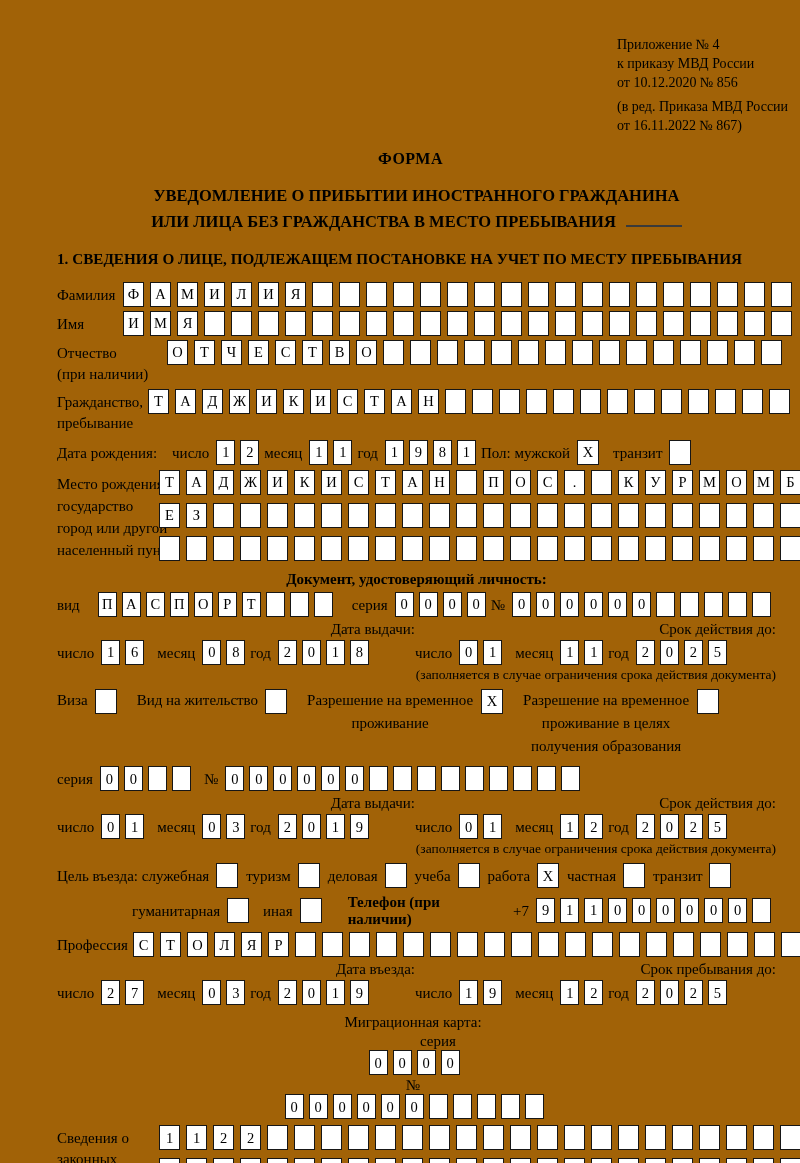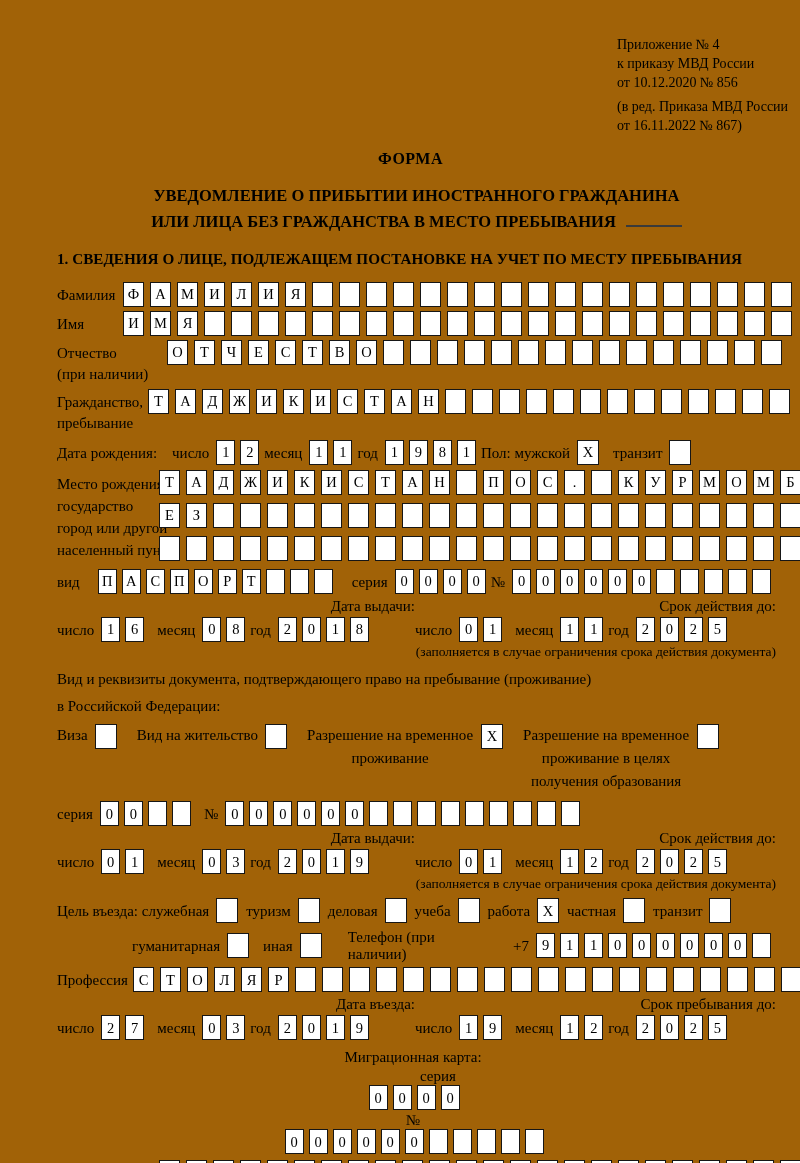--- a/index.html
+++ b/index.html
@@ -23,21 +23,21 @@
   .box {
     display:inline-flex; align-items:center; justify-content:center; flex:0 0 auto;
     width:21px; height:25px; border:1.8px solid #161616; margin-right:6px;
     font-size:14.5px; line-height:1; background:#fff;
   }
   .digits .box { width:19px; margin-right:5px; }
   .chk .box { margin-right:0; width:22px; }
 
   .inline { display:flex; align-items:center; margin-bottom:4px; }
   .t { margin-right:7px; padding-top:2px; }
-  .ml14 { margin-left:14px; } .ml20 { margin-left:20px; } .ml26 { margin-left:26px; } .ml8 { margin-left:8px; }
+  .ml14 { margin-left:14px; } .ml20 { margin-left:20px; } .ml26 { margin-left:26px;font-weight:bold; } .ml8 { margin-left:8px; }
 
   .center-bold { text-align:center; font-weight:bold; margin:6px 0 4px 0; }
 
   .datecols { display:flex; margin-top:4px; }
   .dc-left { width:358px; }
   .dc-right { flex:1; }
   .dc-head { text-align:right; margin-bottom:2px; }
   .dc-line { display:flex; align-items:center; }
   .note-right { text-align:right; font-size:13.5px; margin-top:2px; margin-bottom:6px; }
 
@@ -308,20 +308,21 @@
           <span class="box"></span>
           <span class="box"></span>
           <span class="box"></span>
           <span class="box"></span>
           <span class="box"></span>
           <span class="box"></span>
         </div>
     </div>
   </div>
 
+  <div class="center-bold">Документ, удостоверяющий личность:</div>
 
   <div class="inline digits">
     <span class="t" style="width:48px;">вид</span>
     <span class="boxes">
         <span class="box">П</span>
         <span class="box">А</span>
         <span class="box">С</span>
         <span class="box">П</span>
         <span class="box">О</span>
         <span class="box">Р</span>
@@ -394,24 +395,20 @@
             <span class="box">2</span>
             <span class="box">0</span>
             <span class="box">2</span>
             <span class="box">5</span>
           </span>
       </div>
     </div>
   </div>
   <div class="note-right">(заполняется в случае ограничения срока действия документа)</div>
 
-  <div class="intro">
-    <div>Вид и реквизиты документа, подтверждающего право на пребывание (проживание)</div>
-    <div>в Российской Федерации:</div>
-  </div>
 
   <div class="frow permit-row">
     <span class="t pt3">Виза</span>
     <span class="boxes chk">
         <span class="box"></span>
       </span>
     <span class="t pt3 ml20">Вид на жительство</span>
     <span class="boxes chk">
         <span class="box"></span>
       </span>

